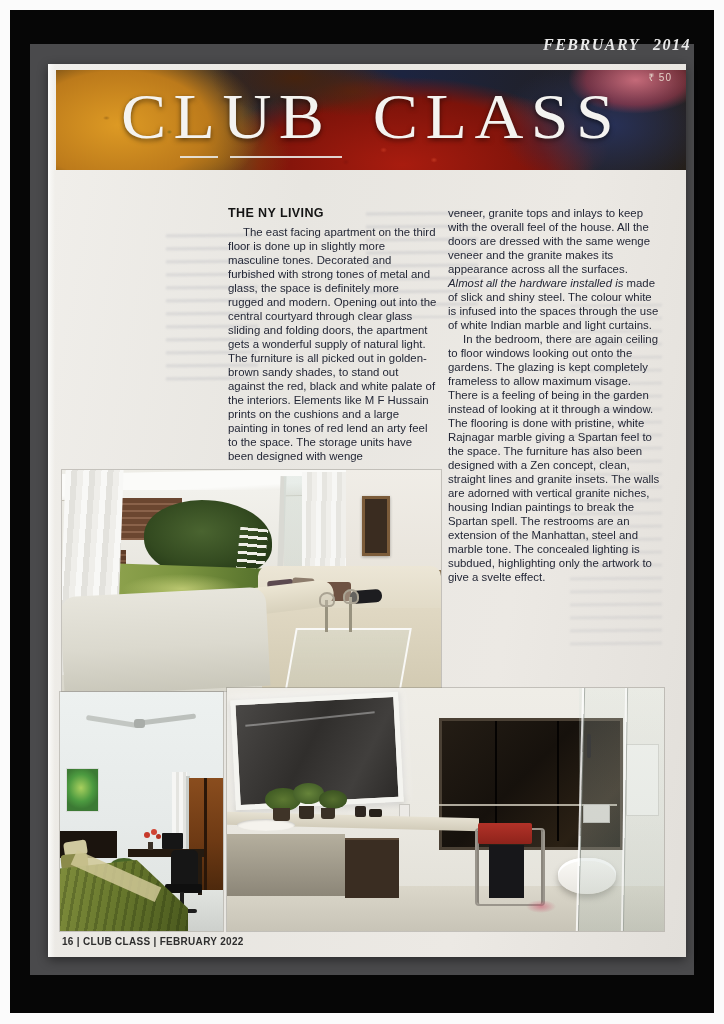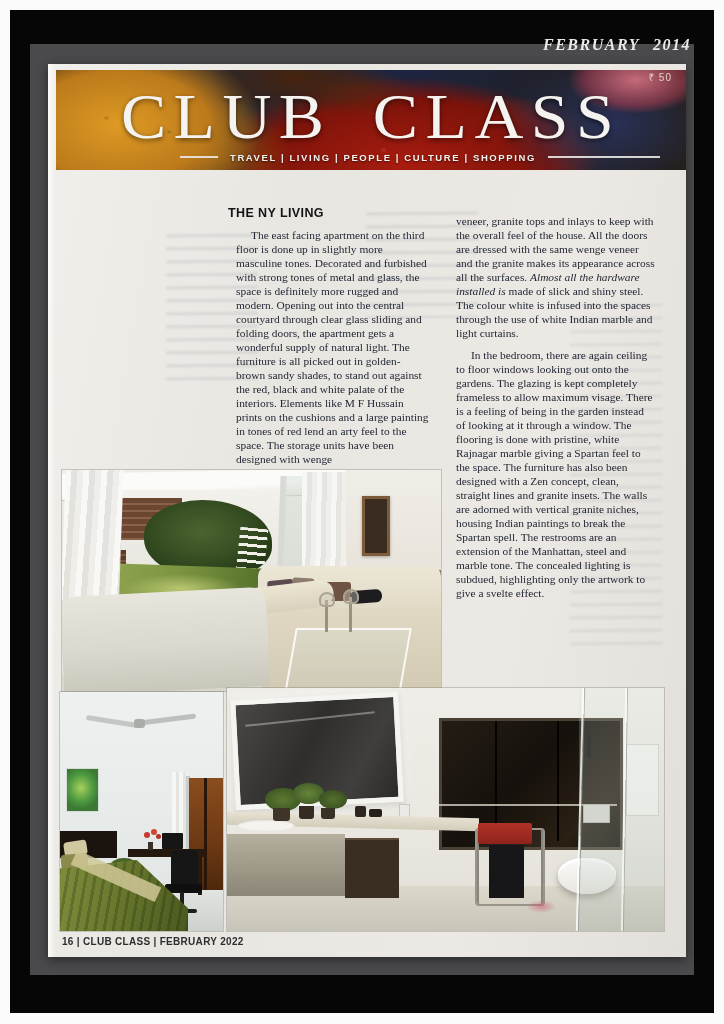--- a/index.html
+++ b/index.html
@@ -43,21 +43,21 @@
   .tag-line.r{width:112px;}
   .mh-tagline{color:#f2f1ee;font-family:"Liberation Sans",sans-serif;font-size:9.5px;font-weight:700;letter-spacing:1.6px;white-space:nowrap;text-shadow:0 1px 2px rgba(0,0,0,.6);}
   .mh-price{position:absolute;right:14px;top:0;color:#e3cfc6;font-family:"Liberation Sans",sans-serif;font-size:10px;letter-spacing:1px;}
   
   .pullquote{position:absolute;left:14px;top:162px;width:166px;
     color:#6a7326;font-family:"Liberation Sans",sans-serif;font-size:15.5px;line-height:19.5px;font-weight:400;
     white-space:pre-line;letter-spacing:-0.2px;}
   .col-mid{position:absolute;left:180px;top:142px;width:209px;}
   .col-right{position:absolute;left:400px;top:142px;width:215px;}
   .art-head{font-family:"Liberation Sans",sans-serif;font-size:12.5px;font-weight:700;color:#141414;letter-spacing:.4px;margin:0 0 5px 0;}
-  .body-txt{font-family:Liberation Serif, serif;font-size:11.4px;line-height:14px;color:#232736;margin:8px;}
+  .body-txt{font-family:Liberation Sans, sans-serif;font-size:11.4px;line-height:14px;color:#232736;margin:0;}
   .indent{text-indent:15px;}
   .caption{margin-top:13px;font-family:"Liberation Sans",sans-serif;font-size:11.3px;line-height:14px;color:#3f3f3f;width:205px;}
   .caption .lead{font-style:italic;}
   .footer{position:absolute;left:14px;top:872px;font-family:"Liberation Sans",sans-serif;font-size:10px;font-weight:700;color:#2e2e2e;letter-spacing:.3px;}
   
   .ghost{position:absolute;opacity:.14;filter:blur(1.2px);
     background:repeating-linear-gradient(180deg, #6a7086 0 3px, transparent 3px 13px);transform:skewY(-.5deg);}
   .ghost.a{left:118px;top:170px;width:92px;height:148px;}
   .ghost.b{left:318px;top:148px;width:112px;height:106px;}
   .ghost.c{left:522px;top:240px;width:92px;height:350px;opacity:.1;}
@@ -188,21 +188,20 @@
 
   <div class="page">
 
     <div class="masthead">
       <div class="mh-bg"></div>
       <div class="mh-speckle"></div>
       <div class="mh-price">₹ 50</div>
       <div class="mh-title">CLUB CLASS</div>
       <div class="mh-tagrow">
         <span class="tag-line l"></span>
-        <span class="mh-tagline">TRAVEL | LIVING | PEOPLE | CULTURE | SHOPPING</span>
         <span class="tag-line r"></span>
       </div>
     </div>
 
     <div class="ghost a"></div>
     <div class="ghost b"></div>
     <div class="ghost c"></div>
 
 
     <div class="col-mid">

